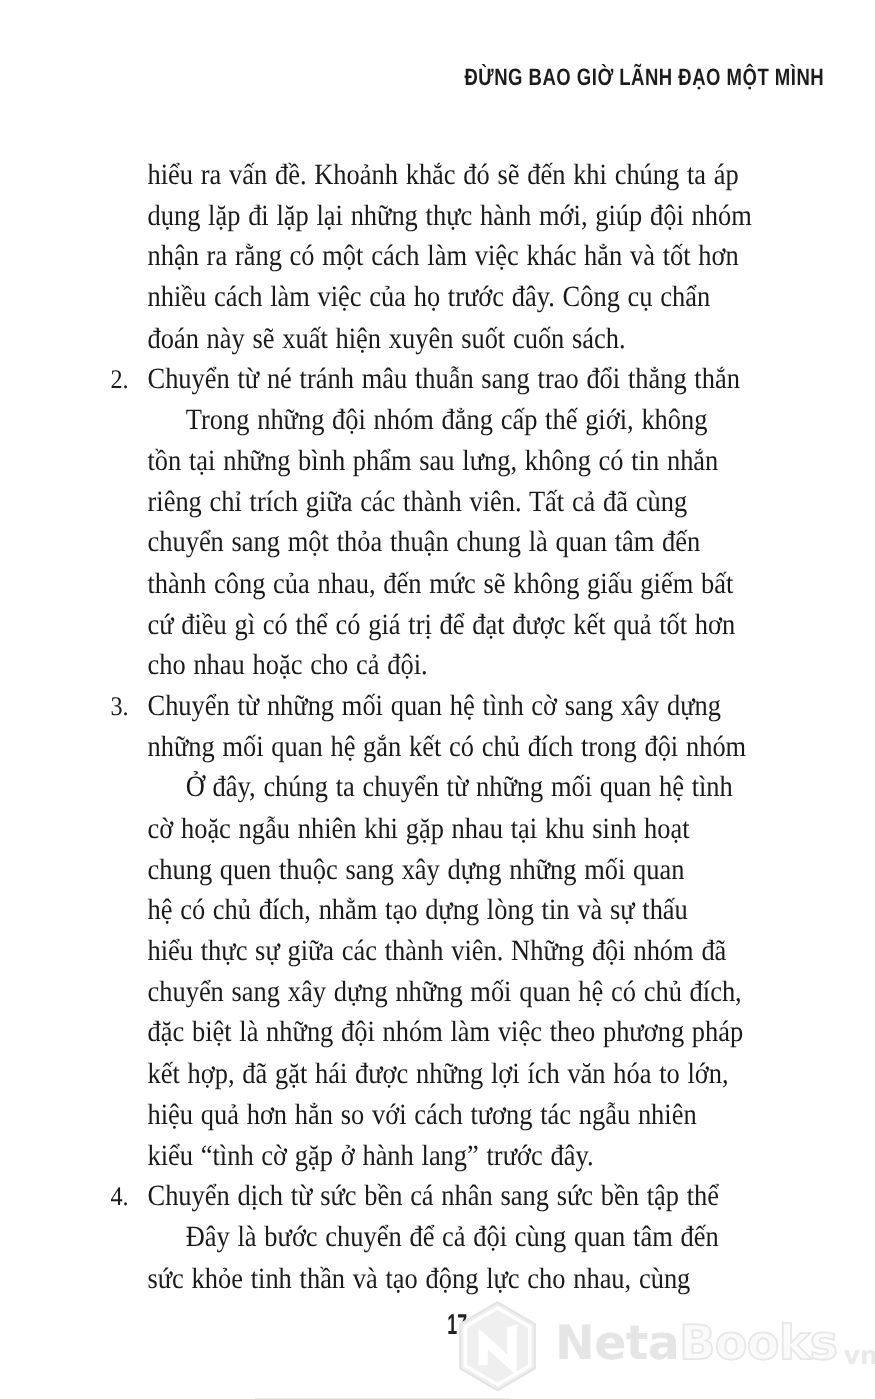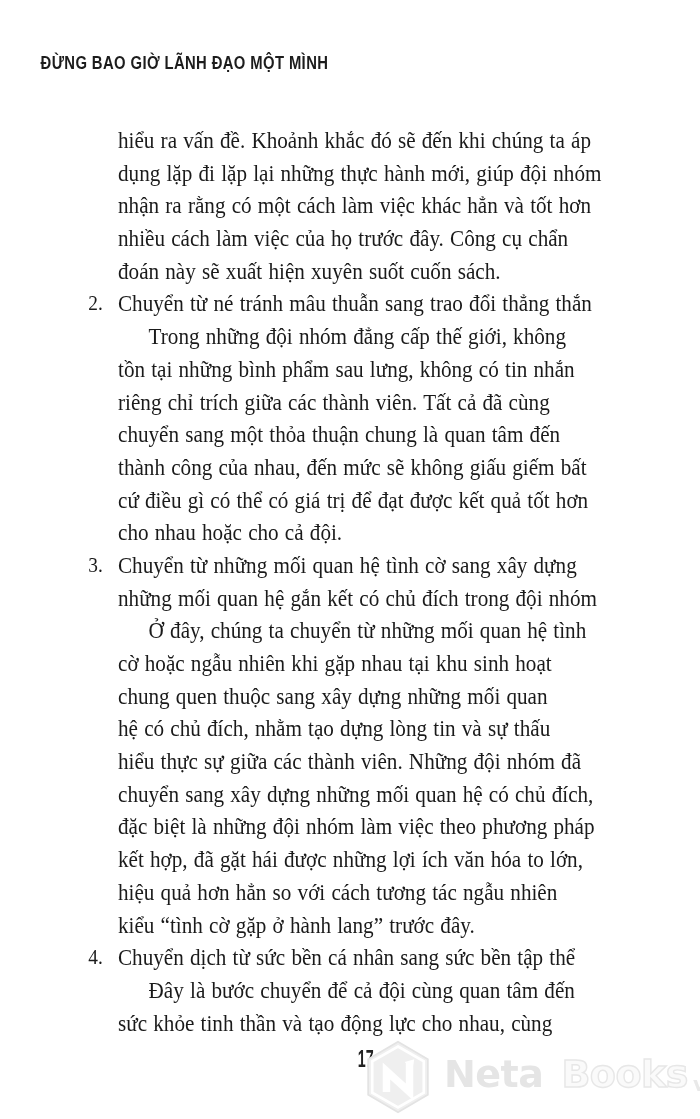--- a/index.html
+++ b/index.html
@@ -7,21 +7,21 @@
     position:relative;
     width:700px;height:1119px;
     background:#ffffff;
     overflow:hidden;
     font-family:"Liberation Serif","DejaVu Serif",serif;
     color:#1a1a1a;
   }
   
   .running-head{
     position:absolute;top:52px;left:0;width:100%;
-    display:flex;justify-content:flex-start;
+    display:flex;justify-content:flex-end;
   }
   .running-head span{
     display:inline-block;
     font-family:"Liberation Sans","DejaVu Sans",sans-serif;
     font-weight:700;font-size:19px;letter-spacing:.5px;
     color:#1c1c1c;
     transform:scaleX(.78);
     white-space:nowrap;
   }
   
@@ -57,21 +57,20 @@
   .wm-logo{width:80px;height:76px;flex:0 0 auto;}
   .wm-text{
     font-family:"DejaVu Sans","Liberation Sans",sans-serif;
     font-weight:700;font-size:38px;letter-spacing:-.5px;
     white-space:nowrap;margin-left:6px;
     line-height:76px;
   }
   .wm-solid{color:#e5e5e5;margin-top:26px;}
   .wm-outline{
     color:#fafafa;
-    margin-left:18px;
     -webkit-text-stroke:1.4px #e7e7e7;
   }
   .wm-tld{
     font-size:20px;letter-spacing:0;
     color:#e9e9e9;margin-left:5px;
     position:relative;top:4px;
   }
 </style>
 </head>
 <body>

